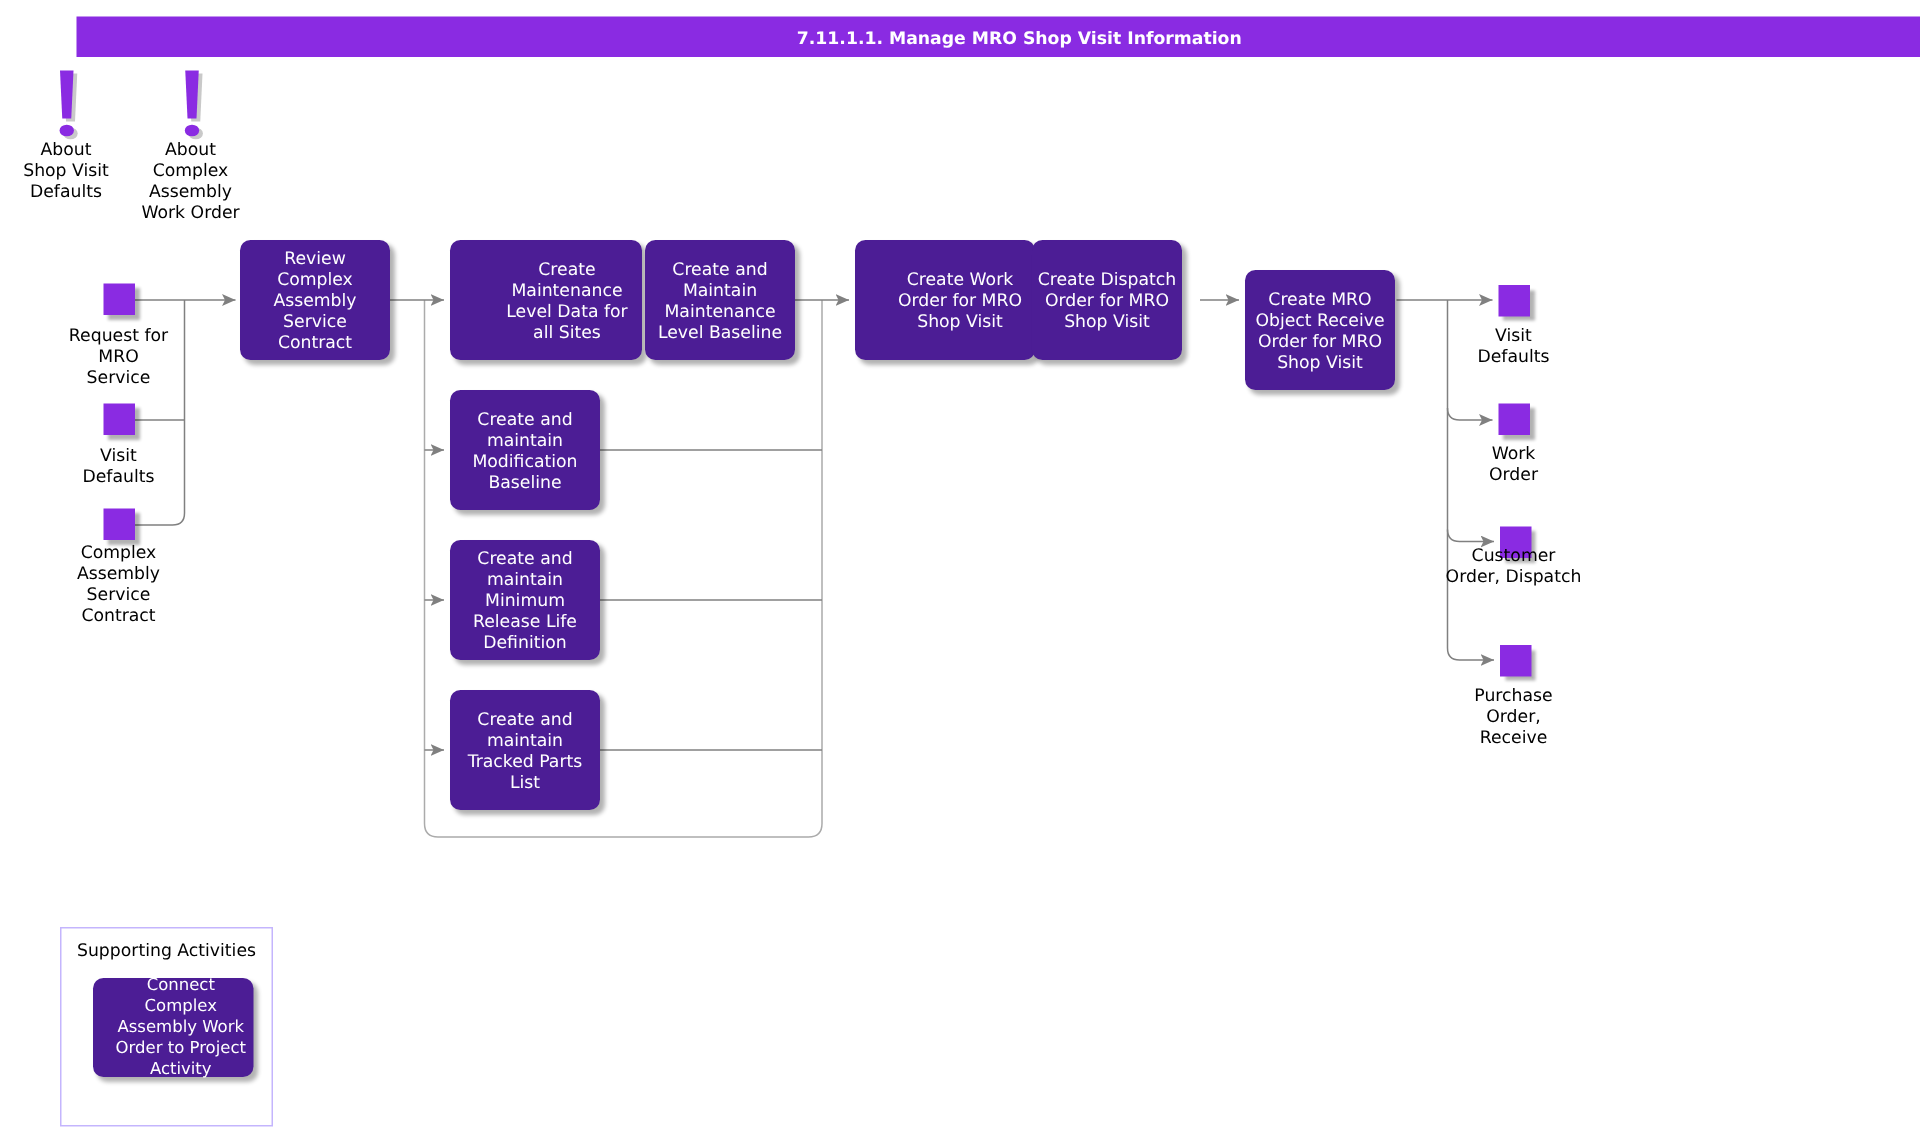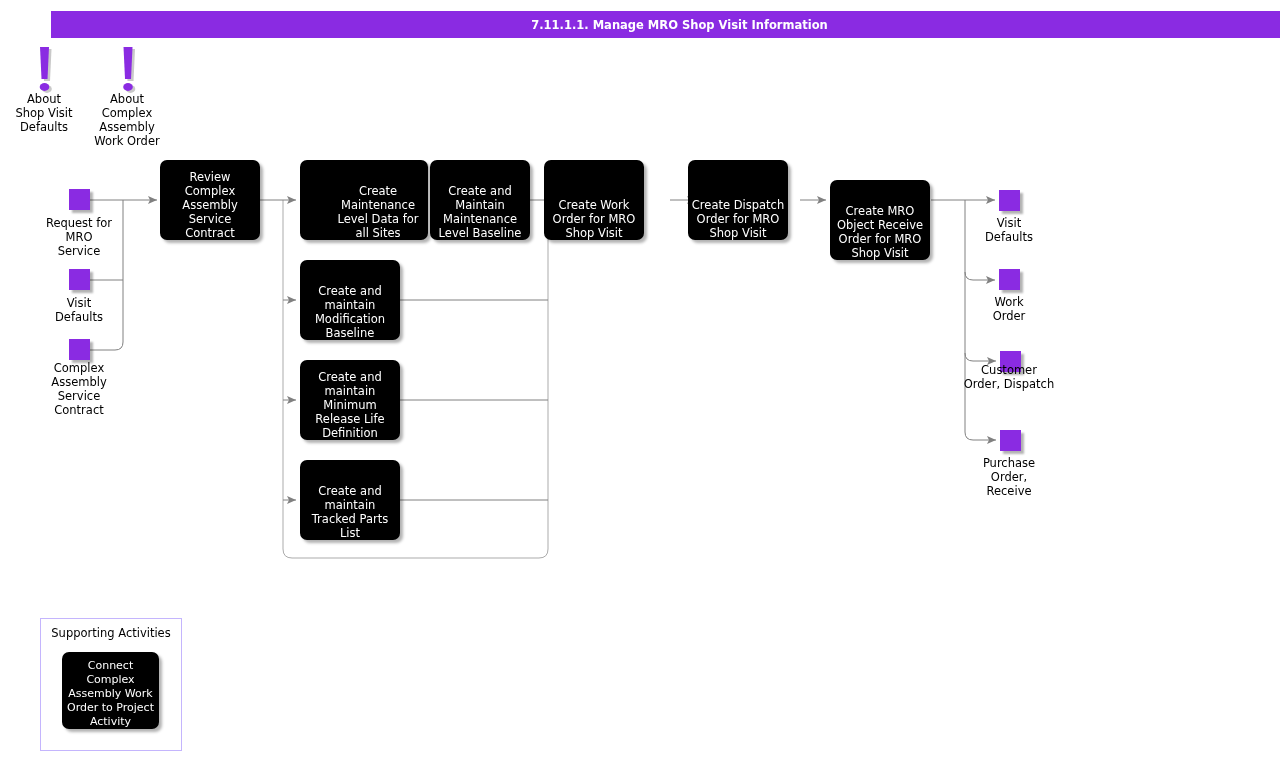--- a/index.html
+++ b/index.html
@@ -1,33 +1,33 @@
 <!DOCTYPE html>
 <html><head>
 <meta charset="utf-8">
 <style>
   html,body{margin:0;padding:0;background:#fff;}
   .canvas{position:relative;width:1280px;height:760px;background:#fff;overflow:hidden;
           font-family:"DejaVu Sans","Liberation Sans",sans-serif;}
   .titlebar{position:absolute;left:10px;top:11px;width:1257px;height:27px;background:#8A2BE2;
             display:flex;align-items:center;justify-content:center;color:#fff;
             font-size:11.5px;font-weight:bold;margin-left:41px;}
-  .proc{position:absolute;width:100px;height:80px;background:#000000;border-radius:7px;
-        box-shadow:3px 3px 3px rgba(0,0,0,0.30);display:flex;align-items:flex-end;justify-content:center;
+  .proc{position:absolute;width:100px;height:80px;background:#4c1d95;border-radius:7px;
+        box-shadow:3px 3px 3px rgba(0,0,0,0.30);display:flex;align-items:center;justify-content:center;
         color:#fff;font-size:11.5px;line-height:14px;text-align:center;cursor:pointer;}
   .proc span{white-space:pre-line;}
   .sq{position:absolute;width:21px;height:21px;background:#8A2BE2;
       box-shadow:3px 3px 2px rgba(0,0,0,0.30);cursor:pointer;}
   .lbl{position:absolute;color:#000;font-size:11.5px;line-height:14px;text-align:center;
        white-space:pre-line;}
   .support-box{position:absolute;left:40px;top:618px;width:140px;height:131px;
                border:1px solid #c4b5fd;background:#fff;}
   .support-title{position:absolute;left:0;top:7px;width:100%;text-align:center;
                  color:#000;font-size:11.5px;}
-  .support-act{position:absolute;left:21px;top:33px;width:97px;height:77px;font-size:11px;}
+  .support-act{position:absolute;left:21px;top:33px;width:97px;height:66px;font-size:11px;padding-left:10px;}
   svg.overlay{position:absolute;left:0;top:0;width:1280px;height:760px;pointer-events:none;}
 </style>
 </head>
 <body>
 
 <div class="canvas">
 
   <div class="titlebar">
     <span>7.11.1.1. Manage MRO Shop Visit Information</span>
   </div>
@@ -113,21 +113,21 @@
 Maintenance
 Level Data for
 all Sites</span>
     </div>
   <div class="proc" style="left:430px;top:160px;">
       <span>Create and
 Maintain
 Maintenance
 Level Baseline</span>
     </div>
-  <div class="proc" style="left:544px;top:160px;">
+  <div class="proc" style="left:570px;top:160px;padding-left:20px;">
       <span>Create Work
 Order for MRO
 Shop Visit</span>
     </div>
   <div class="proc" style="left:688px;top:160px;">
       <span>Create Dispatch
 Order for MRO
 Shop Visit</span>
     </div>
   <div class="proc" style="left:830px;top:160px;margin-top:20px;">

